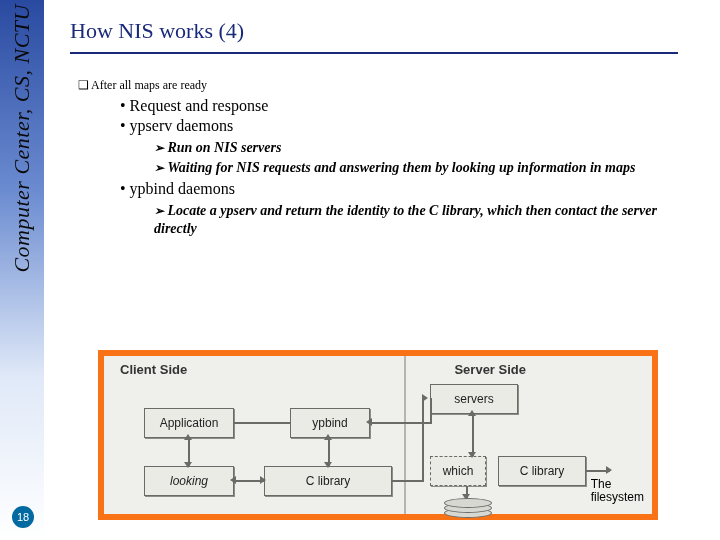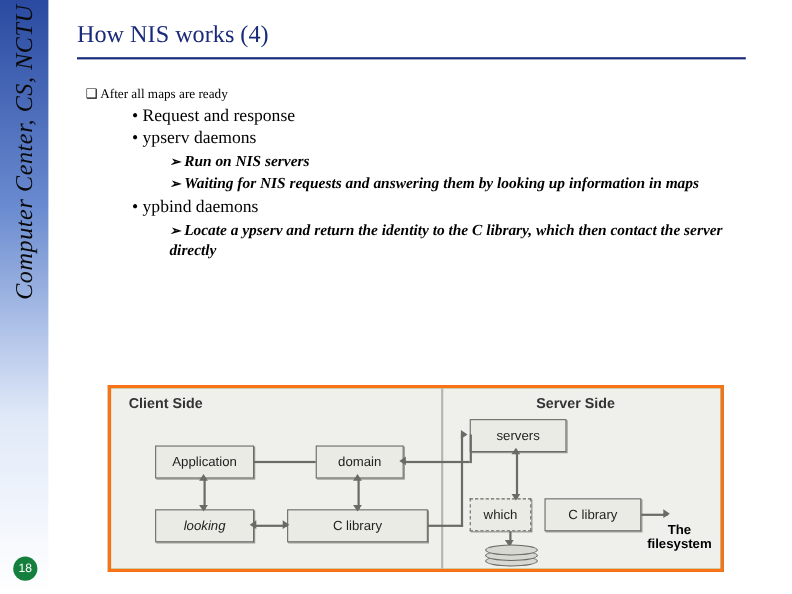--- a/index.html
+++ b/index.html
@@ -31,21 +31,21 @@
     color: #0a0a0a;
     letter-spacing: 0.5px;
     transform: translateX(-50%) rotate(180deg);
   }
   .page-num {
     position: absolute;
     bottom: 12px;
     left: 12px;
     width: 22px;
     height: 22px;
-    background: #15803d;
+    background: #0369a1;
     color: #fff;
     font-size: 11px;
     font-family: Arial, sans-serif;
     border-radius: 50%;
     display: flex;
     align-items: center;
     justify-content: center;
   }
   .content {
     position: absolute;
@@ -79,38 +79,37 @@
   ul.lvl2 > li { font-size: 14px; margin-bottom: 2px; line-height: 1.25; }
   ul.lvl2 > li::before { content: "➢ "; font-family: Arial, sans-serif; font-size: 12px; }
   ul.lvl2 > li { font-weight: bold; }
   .diagram {
     position: absolute;
     left: 98px;
     top: 350px;
     width: 560px;
     height: 170px;
     background: #4d7c0f;
-    border: 3px solid #f97316;
-    text-align: center;
+    border: 6px solid #f97316;
   }
   .diagram-inner {
     position: absolute;
     inset: 0;
     background: #efefec;
   }
   .side-label {
     position: absolute;
     top: 6px;
     font-size: 13px;
     font-family: Arial, sans-serif;
     color: #333;
     font-weight: bold;
   }
   .client-label { left: 16px; }
-  .server-label { right: 96px; }
+  .server-label { right: 126px; }
   .vline {
     position: absolute;
     top: 0; bottom: 0;
     left: 300px;
     width: 2px;
     background: #b5b5b0;
   }
   .box {
     position: absolute;
     border: 1px solid #6a6a66;
@@ -129,21 +128,21 @@
   .clib { left: 160px; top: 110px; width: 128px; height: 30px; }
   .yps  { left: 326px; top: 28px;  width: 88px;  height: 30px; }
   .ndbm { left: 326px; top: 100px; width: 56px;  height: 30px; border-style: dashed; }
   .clib2{ left: 394px; top: 100px; width: 88px;  height: 30px; }
   .fs-label {
     position: absolute;
     right: 8px;
     top: 122px;
     font-family: Arial, sans-serif;
     font-size: 12px;
-    font-weight: bold;
+    font-weight: normal;
     line-height: 1.1;
   }
   .disks {
     position: absolute;
     left: 336px;
     top: 140px;
     width: 56px;
     height: 26px;
   }
   .disk {
@@ -208,21 +207,21 @@
 </div>
 
 <div class="diagram">
   <div class="diagram-inner">
     <div class="side-label client-label">Client Side</div>
     <div class="side-label server-label">Server Side</div>
     <div class="vline"></div>
 
     <div class="box app">Application</div>
     <div class="box gpw italic">looking</div>
-    <div class="box ypb">domain</div>
+    <div class="box ypb">ypbind</div>
     <div class="box clib">C library</div>
     <div class="box yps">servers</div>
     <div class="box ndbm">which</div>
     <div class="box clib2">C library</div>
 
     <div class="arrow v" style="left:84px; top:82px; height:28px;"></div>
     <div class="arrowhead ah-d" style="left:80px; top:106px;"></div>
     <div class="arrowhead ah-u" style="left:80px; top:78px;"></div>
 
     <div class="arrow h" style="left:130px; top:124px; width:30px;"></div>

